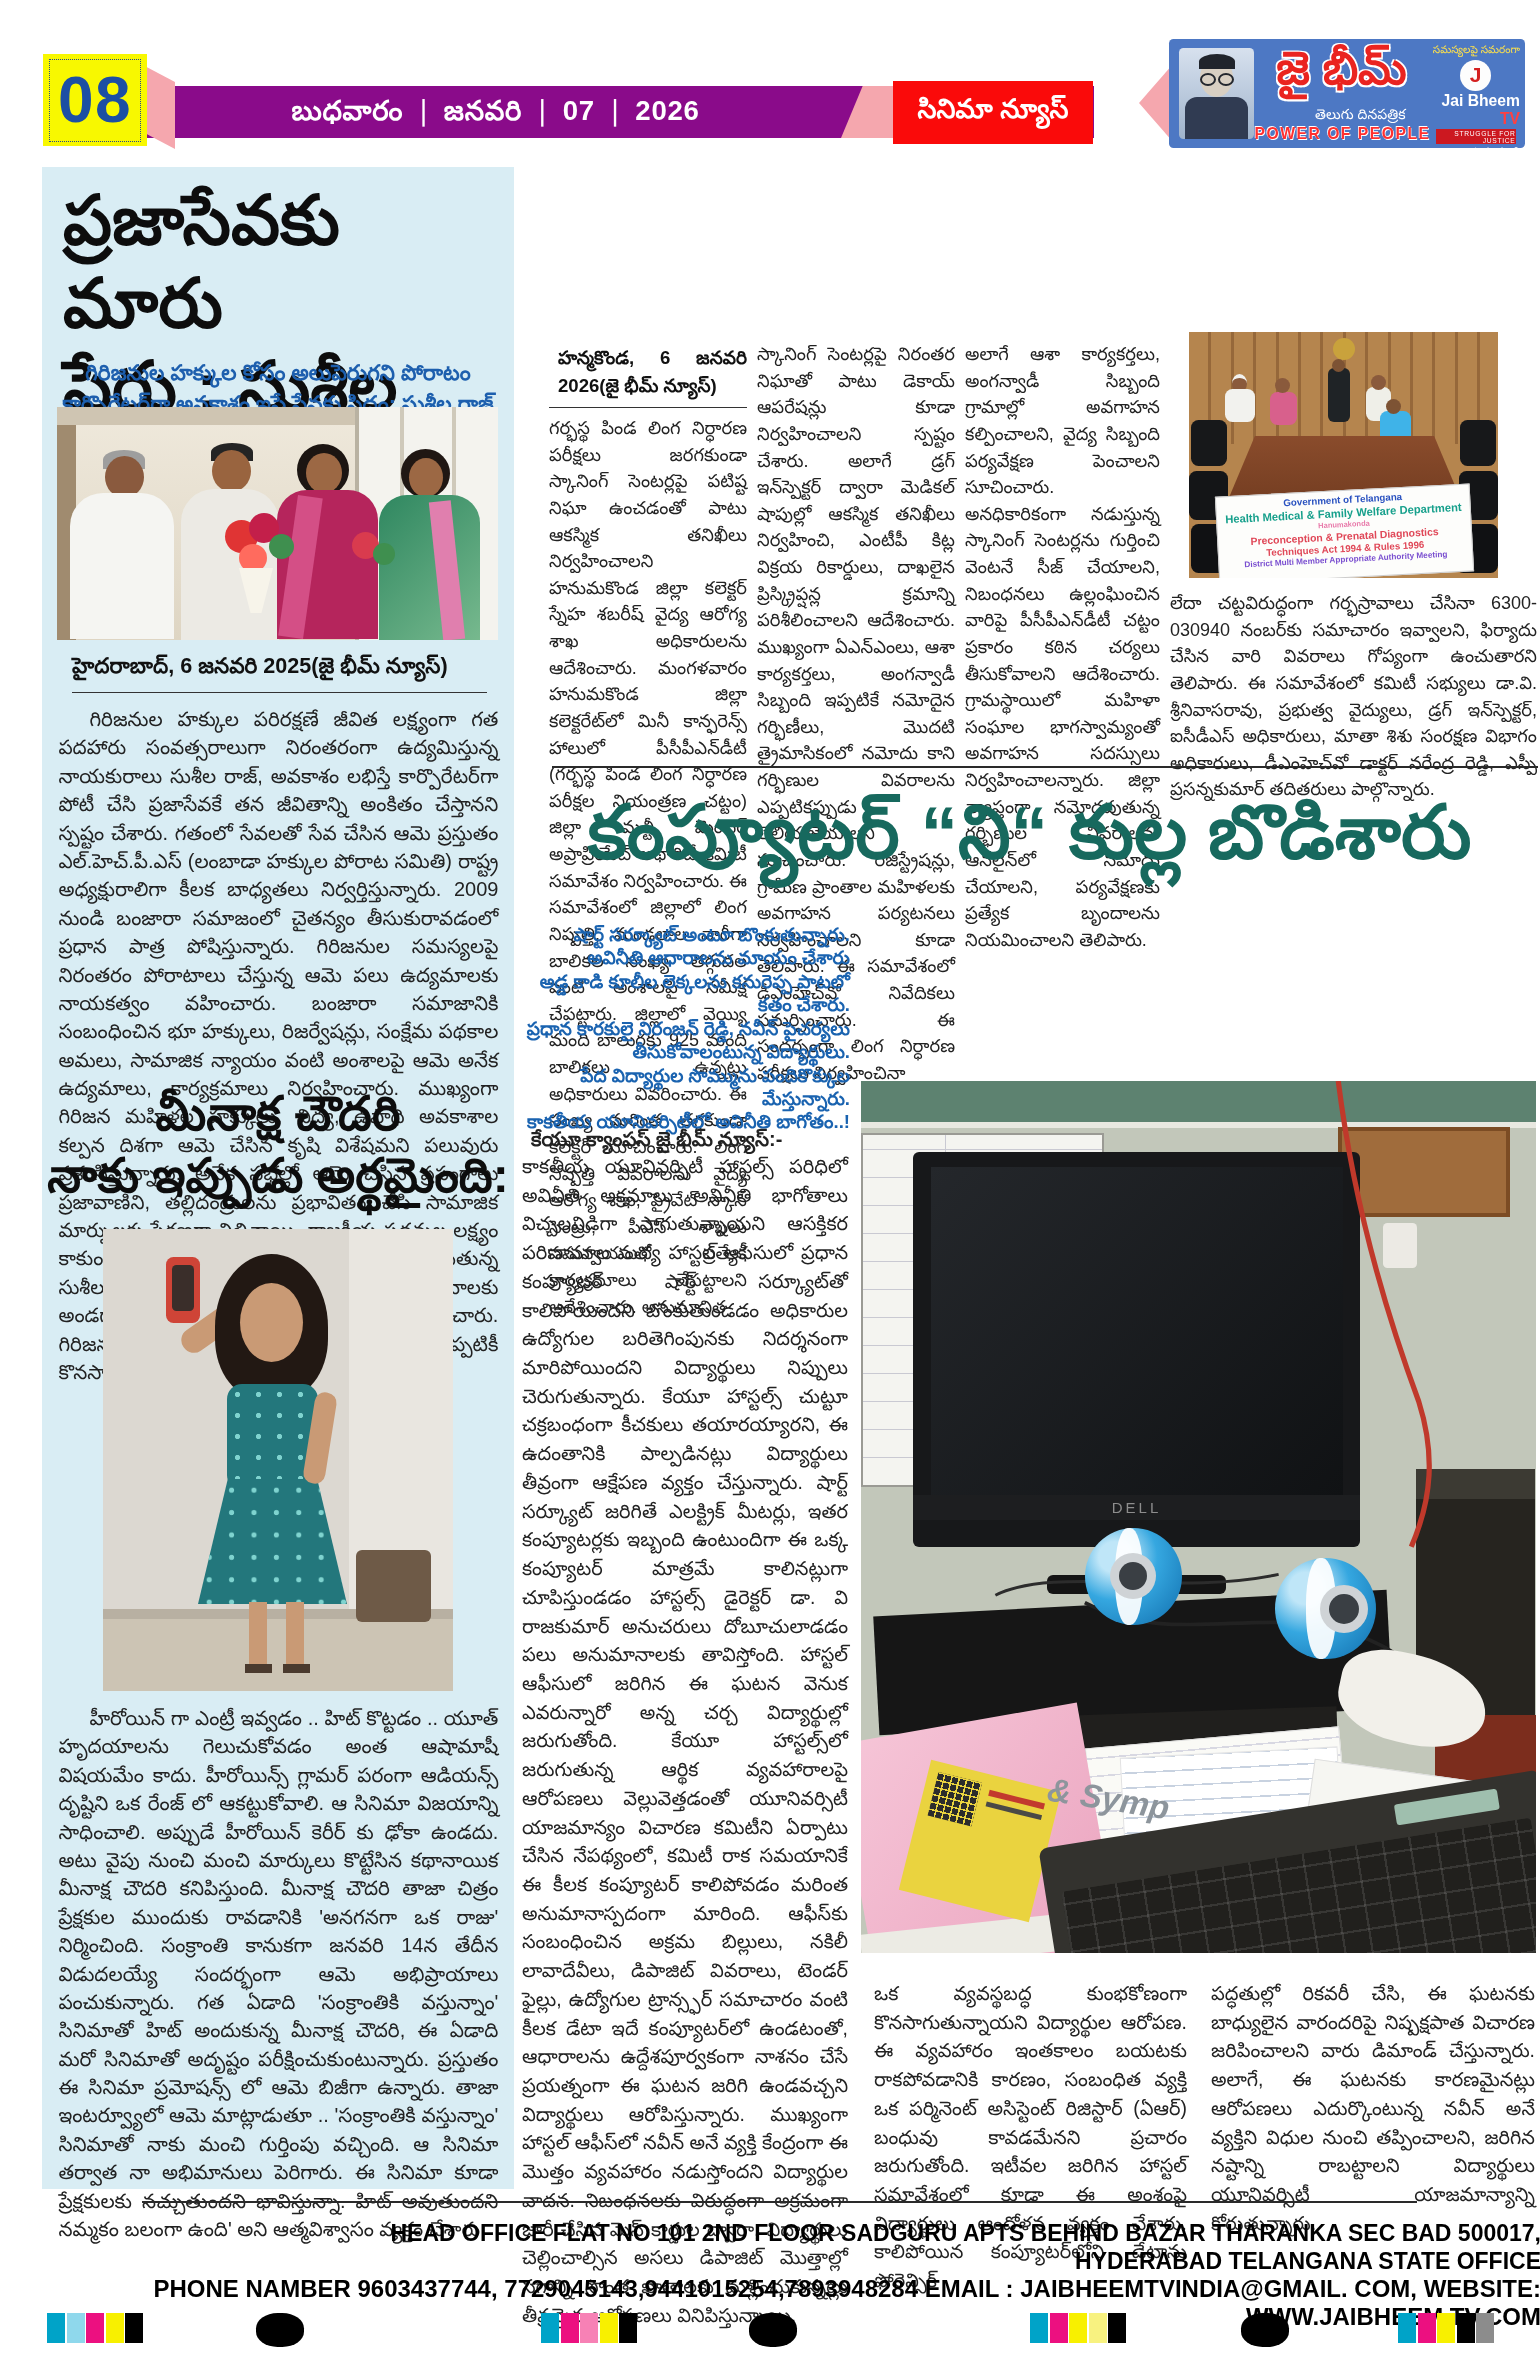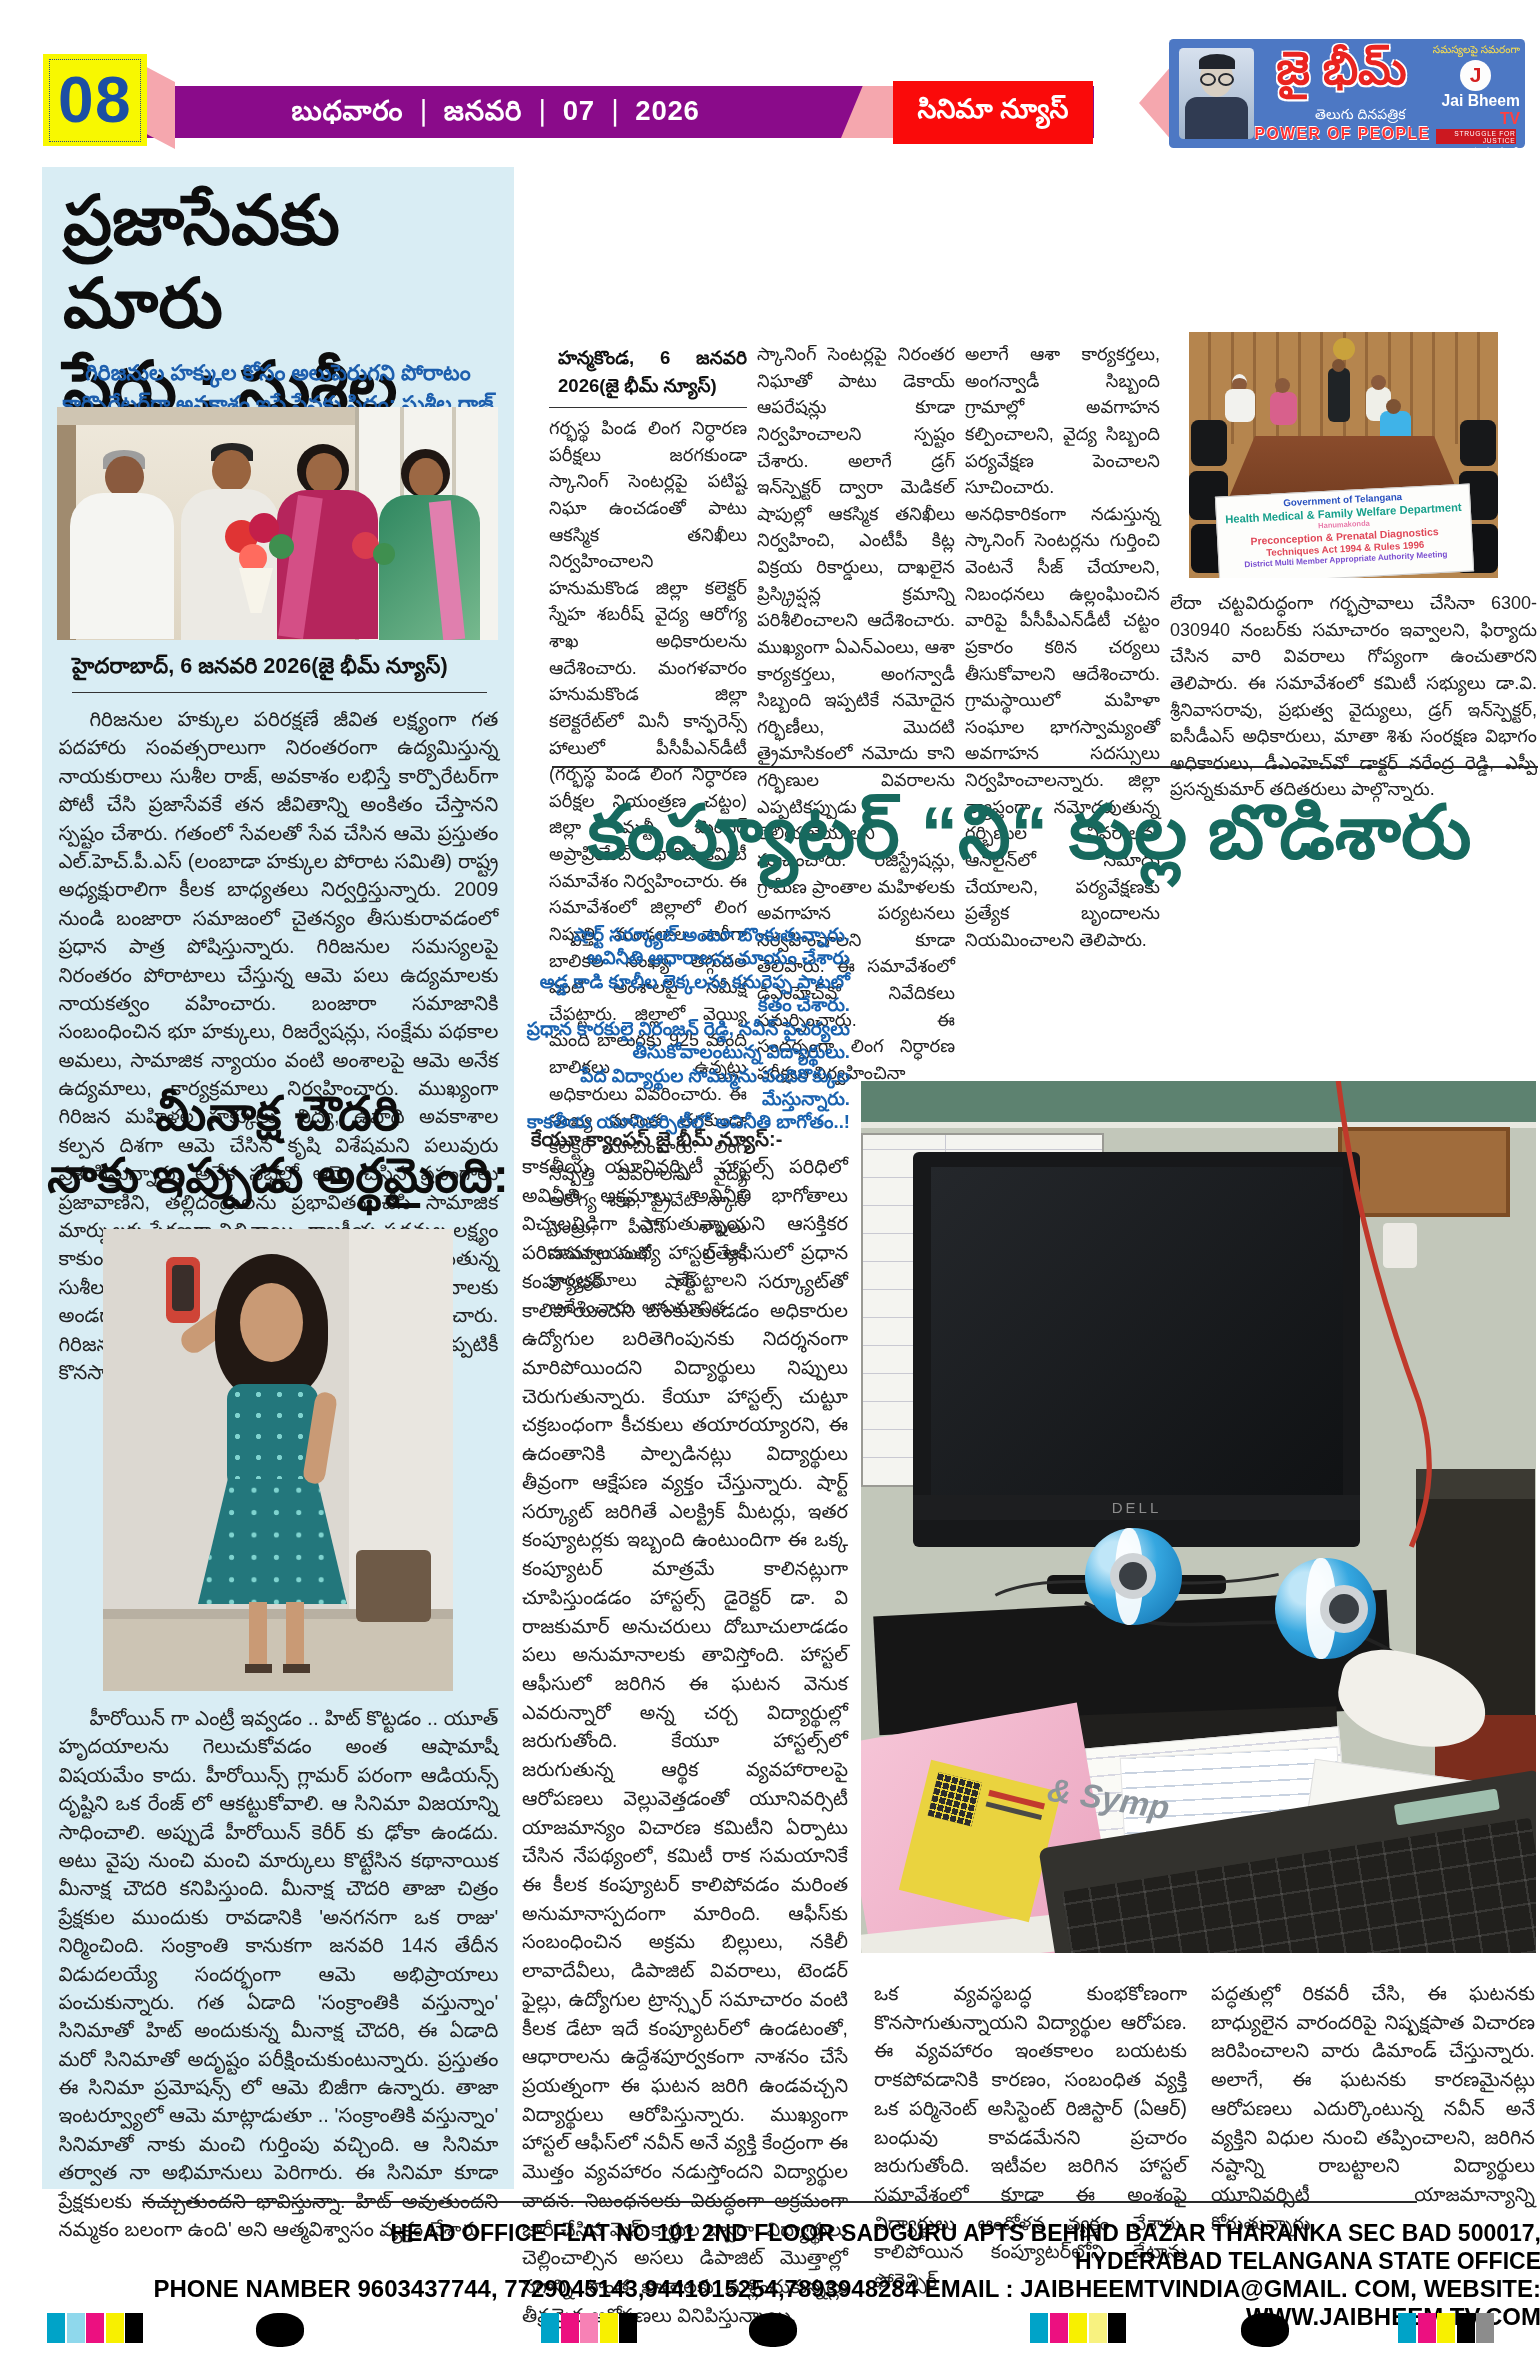--- a/index.html
+++ b/index.html
@@ -173,21 +173,21 @@
 
       <div class="blob" style="left:168px;top:113px;width:33px;height:33px;background:#e03434;"></div>
       <div class="blob" style="left:192px;top:106px;width:30px;height:30px;background:#c31f4a;"></div>
       <div class="blob" style="left:182px;top:137px;width:28px;height:28px;background:#ff6b5e;"></div>
       <div class="blob" style="left:212px;top:127px;width:25px;height:25px;background:#3f8f4f;"></div>
       <div class="rect" style="left:182px;top:161px;width:34px;height:45px;background:#f7f4ea;clip-path:polygon(0 0,100% 0,66% 100%,34% 100%);"></div>
       <div class="blob" style="left:295px;top:125px;width:27px;height:27px;background:#d93b4e;"></div>
       <div class="blob" style="left:316px;top:136px;width:22.4px;height:22.4px;background:#3f8f4f;"></div>
     </div>
 
-    <div class="lp-dateline">హైదరాబాద్, 6 జనవరి 2026(జై భీమ్ న్యూస్)</div>
+    <div class="lp-dateline">హైదరాబాద్, 6 జనవరి 2025(జై భీమ్ న్యూస్)</div>
     <div class="lp-body">గిరిజనుల హక్కుల పరిరక్షణే జీవిత లక్ష్యంగా గత పదహారు సంవత్సరాలుగా నిరంతరంగా ఉద్యమిస్తున్న నాయకురాలు సుశీల రాజ్, అవకాశం లభిస్తే కార్పొరేటర్‌గా పోటీ చేసి ప్రజాసేవకే తన జీవితాన్ని అంకితం చేస్తానని స్పష్టం చేశారు. గతంలో సేవలతో సేవ చేసిన ఆమె ప్రస్తుతం ఎల్.హెచ్.పీ.ఎస్ (లంబాడా హక్కుల పోరాట సమితి) రాష్ట్ర అధ్యక్షురాలిగా కీలక బాధ్యతలు నిర్వర్తిస్తున్నారు. 2009 నుండి బంజారా సమాజంలో చైతన్యం తీసుకురావడంలో ప్రధాన పాత్ర పోషిస్తున్నారు. గిరిజనుల సమస్యలపై నిరంతరం పోరాటాలు చేస్తున్న ఆమె పలు ఉద్యమాలకు నాయకత్వం వహించారు. బంజారా సమాజానికి సంబంధించిన భూ హక్కులు, రిజర్వేషన్లు, సంక్షేమ పథకాల అమలు, సామాజిక న్యాయం వంటి అంశాలపై ఆమె అనేక ఉద్యమాలు, కార్యక్రమాలు నిర్వహించారు. ముఖ్యంగా గిరిజన మహిళల హక్కులు, విద్య, ఉపాధి అవకాశాల కల్పన దిశగా ఆమె చేసిన కృషి విశేషమని పలువురు ప్రశంసిస్తున్నారు. అనేక సభల్లో ఆమె చేసిన ప్రసంగాలు ప్రజావాణిని, తల్లిదండ్రులను ప్రభావితం చేసి సామాజిక మార్పులకు ప్రేరణగా నిలిచాయి. రాజకీయ పదవుల లక్ష్యం కాకుండా ప్రజాసేవే తన జీవిత ఆశయం అని చెబుతున్న సుశీల రాజ్, స్థానిక స్వపరిపాలనలో ప్రజల ప్రయోజనాలకు అండగా నిలవాలన్నదే తన లక్ష్యమని వెల్లడించారు. గిరిజనుల హక్కుల కోసం తన పోరాటం ఎప్పటికీ కొనసాగుతుందని ఆమె స్పష్టంగా తెలియజేశారు.</div>
 
     <div class="lp-h2">
       <div>మీనాక్ష చౌదరి</div>
       <div>నాకు ఇప్పుడు అర్థమైంది:</div>
     </div>
 
     <div class="photo p2">
       <div class="rect" style="left:246px;top:0;width:104px;height:462px;background:#e9e6e0;"></div>
       <div class="rect" style="left:0;bottom:0;width:350px;height:75px;background:#ccc4b4;"></div>

